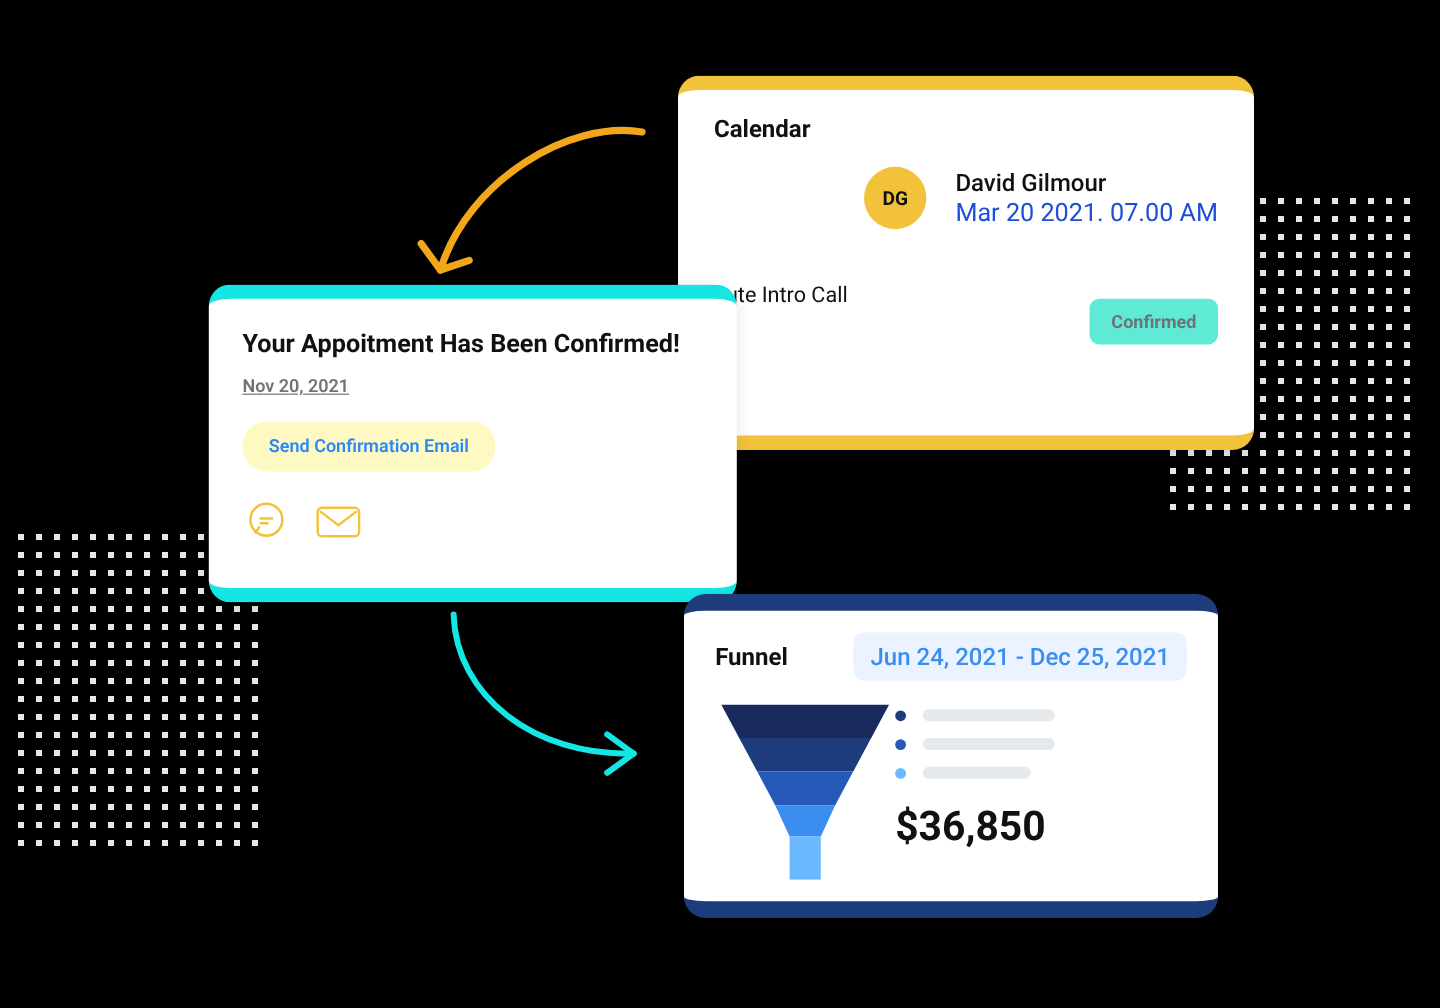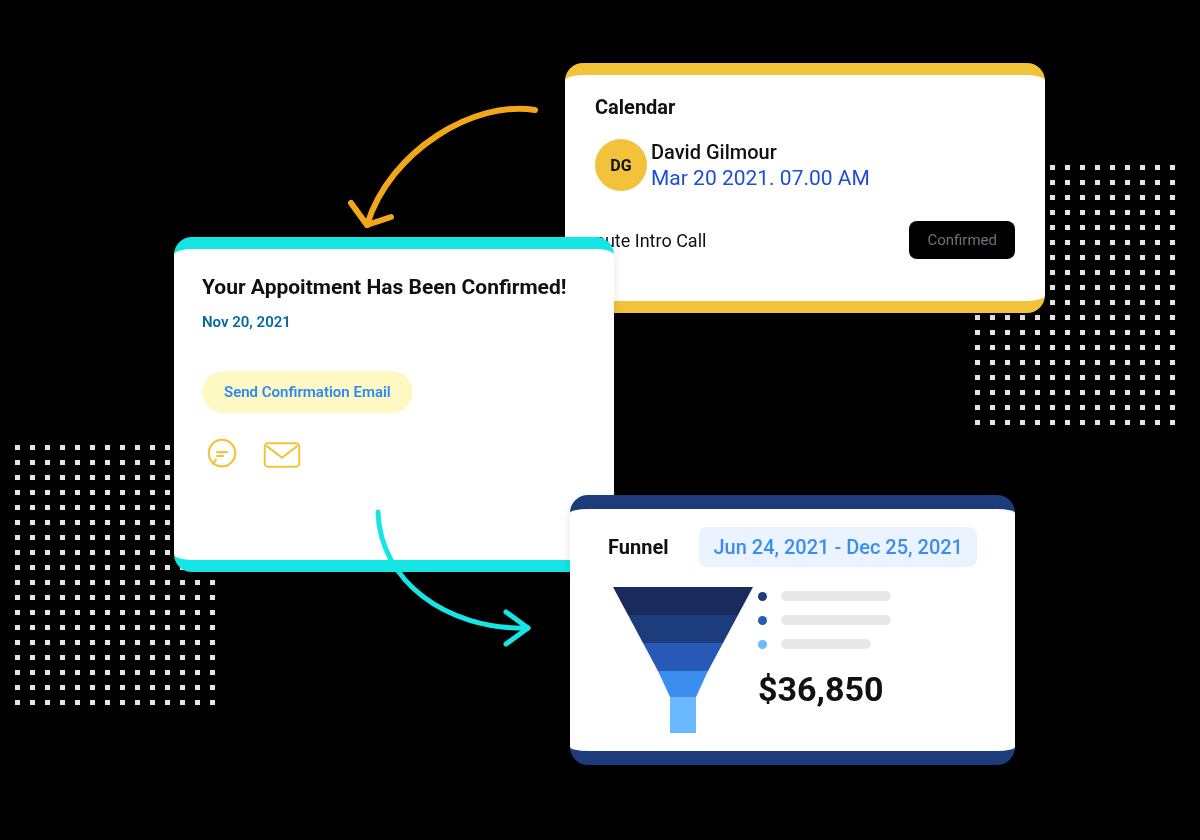--- a/index.html
+++ b/index.html
@@ -43,36 +43,37 @@
   border-radius: 18px;
   overflow: hidden;
   box-shadow: 0 4px 12px rgba(0,0,0,0.1);
 }
 
 
 .calendar-card {
   left: 565px;
   top: 63px;
   width: 480px;
-  height: 250px;
+  height: 312px;
   border-top: 12px solid #f2c33a;
   border-bottom: 12px solid #f2c33a;
   padding: 20px 30px;
 }
 .calendar-title {
   font-weight: 700;
   font-size: 20px;
   color: #111;
   margin-bottom: 20px;
 }
 .calendar-contact {
   display: flex;
   align-items: center;
-  gap: 4px;
-  margin-bottom: 30px;
+  gap: 24px;
+  margin-bottom: 14px;
+  justify-content: flex-end;
 }
 .avatar {
   width: 52px;
   height: 52px;
   border-radius: 50%;
   background: #f2c33a;
   display: flex;
   align-items: center;
   justify-content: center;
   font-weight: 700;
@@ -92,50 +93,52 @@
 .calendar-footer {
   display: flex;
   justify-content: space-between;
   align-items: center;
 }
 .call-type {
   font-size: 18px;
   color: #111;
 }
 .status-badge {
-  background: #000000;
+  background: #5eead4;
   color: #6d7278;
   padding: 10px 18px;
   border-radius: 8px;
   font-size: 15px;
-  font-weight: 400;
+  font-weight: 700;
+  margin-top: 44px;
 }
 
 
 .appointment-card {
   left: 174px;
   top: 237px;
   width: 440px;
-  height: 335px;
+  height: 265px;
   border-top: 12px solid #15e6e4;
   border-bottom: 12px solid #15e6e4;
   padding: 24px 28px;
 }
 .appt-title {
   font-size: 21px;
   font-weight: 700;
   color: #111;
   line-height: 1.35;
   margin-bottom: 12px;
 }
 .appt-date {
   font-size: 15px;
-  color: #0369a1;
+  color: #737373;
   font-weight: 600;
-  margin-bottom: 40px;
+  margin-bottom: 20px;
+  text-decoration: underline;
 }
 .send-btn {
   display: inline-block;
   background: #fef9c3;
   color: #2b88f5;
   padding: 12px 22px;
   border-radius: 24px;
   font-size: 15px;
   font-weight: 600;
   margin-bottom: 22px;
@@ -153,21 +156,21 @@
 }
 
 
 .funnel-card {
   left: 570px;
   top: 495px;
   width: 445px;
   height: 270px;
   border-top: 14px solid #1c3c7c;
   border-bottom: 14px solid #1c3c7c;
-  padding: 18px 38px;
+  padding: 18px 26px;
 }
 .funnel-header {
   display: flex;
   justify-content: space-between;
   align-items: center;
   margin-bottom: 20px;
 }
 .funnel-title {
   font-size: 20px;
   font-weight: 700;

